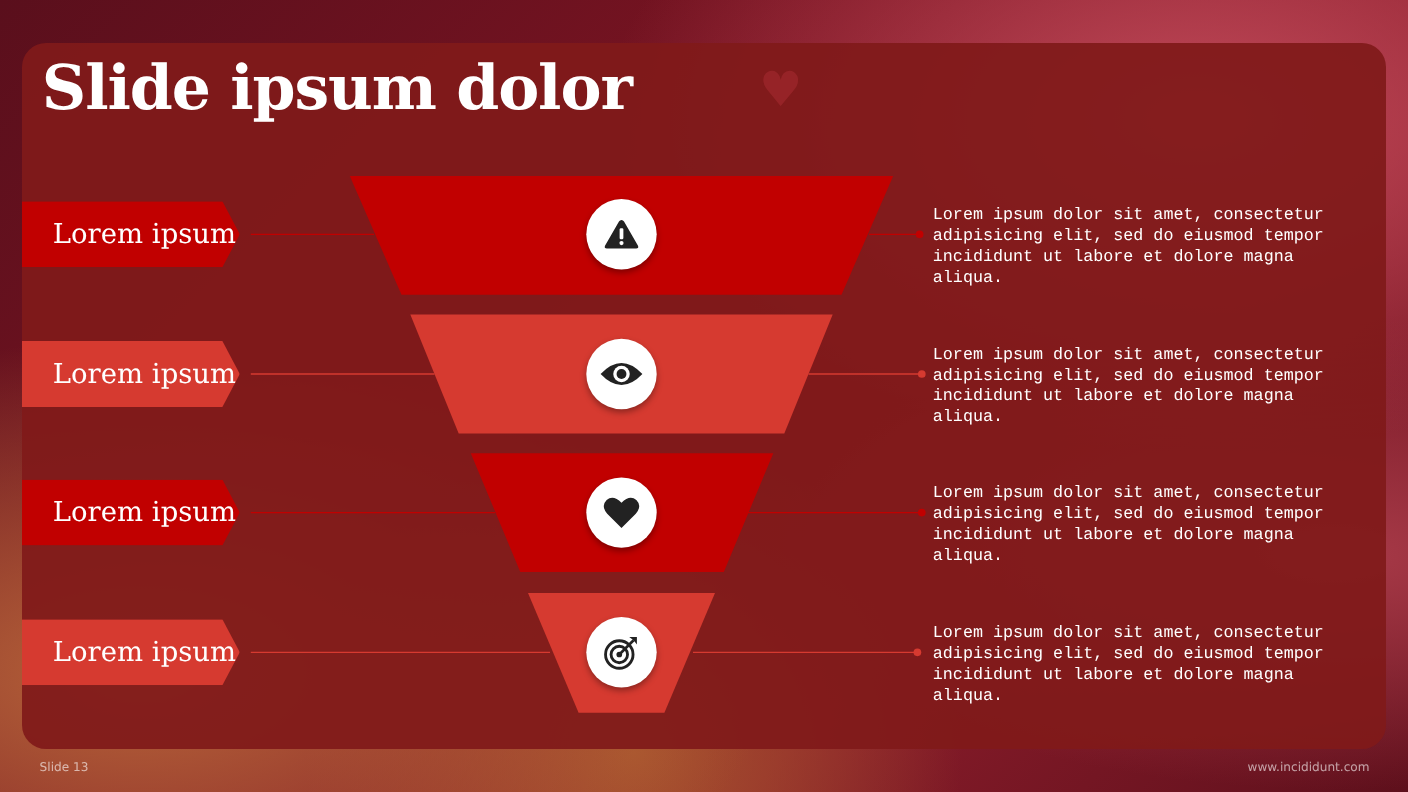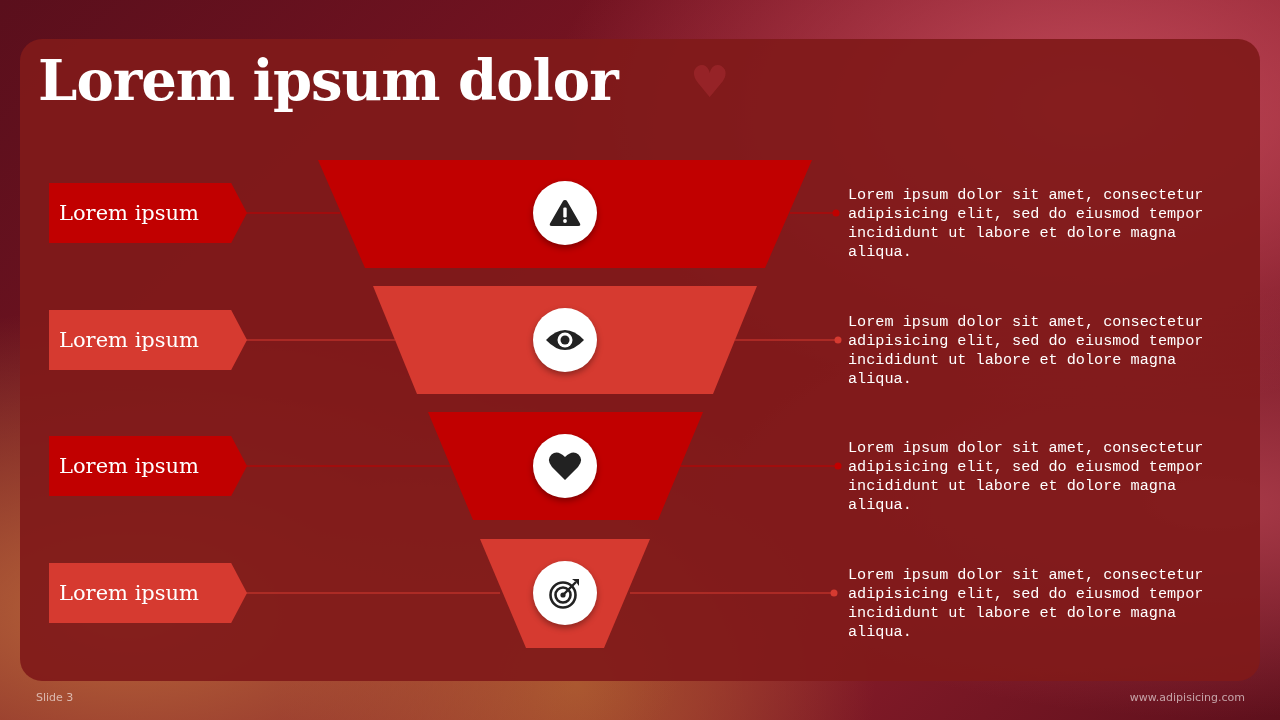--- a/index.html
+++ b/index.html
@@ -17,45 +17,45 @@
     position:absolute; left:20px; top:39px; width:1240px; height:642px;
     border-radius:22px; background: rgba(128,26,26,0.93);
   }
   .title {
     position:absolute; left:38px; top:42px; margin:0;
     font-family:"DejaVu Serif", serif; font-weight:bold; font-size:56px;
     color:#fff; letter-spacing:-1px; line-height:76px;
   }
   .heart-deco { position:absolute; color:rgba(160,40,44,0.7); font-size:44px; }
   .label {
-    position:absolute; left:49px; width:198px; height:60px;
+    position:absolute; left:20px; width:198px; height:60px;
     clip-path: polygon(0 0, 92% 0, 100% 50%, 92% 100%, 0 100%);
-    color:#fff; font-family:"DejaVu Serif", serif; font-size:21px;
-    line-height:60px; padding-left:10px; box-sizing:border-box;
+    color:#fff; font-family:"DejaVu Serif", serif; font-size:25px;
+    line-height:60px; padding-left:28px; box-sizing:border-box;
   }
   .c1 { background:#c10000; }
   .c2 { background:#d63a30; }
   .funnel { position:absolute; }
   .icon-circle {
     position:absolute; width:64px; height:64px; border-radius:50%;
     background:#fff; box-shadow:0 3px 6px rgba(0,0,0,0.35);
     display:flex; align-items:center; justify-content:center;
   }
   .desc {
     position:absolute; left:848px; width:400px; color:#fff;
     font-family:Liberation Mono, monospace; font-size:15.2px; line-height:19px;
   }
   .footer { position:absolute; top:691px; font-size:11px; color:rgba(255,255,255,0.6); }
 </style>
 </head>
 <body>
 
 <div class="panel"></div>
 
-<h1 class="title">Lorem ipsum dolor</h1>
+<h1 class="title">Slide ipsum dolor</h1>
 <span class="heart-deco" style="left:690px;top:56px;">♥</span>
 
 <svg class="funnel" width="1280" height="720" style="left:0;top:0;">
 
   <line x1="228" y1="213" x2="340" y2="213" stroke="#c10000" stroke-width="1.2"></line>
   <line x1="790" y1="213" x2="836" y2="213" stroke="#c10000" stroke-width="1.2"></line>
   <circle cx="836" cy="213" r="3.5" fill="#c10000"></circle>
 
   <line x1="228" y1="340" x2="395" y2="340" stroke="#d63a30" stroke-width="1.2"></line>
   <line x1="735" y1="340" x2="838" y2="340" stroke="#d63a30" stroke-width="1.2"></line>
@@ -107,14 +107,14 @@
 <div class="label c1" style="top:183px;">Lorem ipsum</div>
 <div class="label c2" style="top:310px;">Lorem ipsum</div>
 <div class="label c1" style="top:436px;">Lorem ipsum</div>
 <div class="label c2" style="top:563px;">Lorem ipsum</div>
 
 <div class="desc" style="top:186px;">Lorem ipsum dolor sit amet, consectetur adipisicing elit, sed do eiusmod tempor incididunt ut labore et dolore magna aliqua.</div>
 <div class="desc" style="top:313px;">Lorem ipsum dolor sit amet, consectetur adipisicing elit, sed do eiusmod tempor incididunt ut labore et dolore magna aliqua.</div>
 <div class="desc" style="top:439px;">Lorem ipsum dolor sit amet, consectetur adipisicing elit, sed do eiusmod tempor incididunt ut labore et dolore magna aliqua.</div>
 <div class="desc" style="top:566px;">Lorem ipsum dolor sit amet, consectetur adipisicing elit, sed do eiusmod tempor incididunt ut labore et dolore magna aliqua.</div>
 
-<div class="footer" style="left:36px;">Slide 3</div>
-<div class="footer" style="right:35px;">www.adipisicing.com</div>
+<div class="footer" style="left:36px;">Slide 13</div>
+<div class="footer" style="right:35px;">www.incididunt.com</div>
 
 </body></html>

